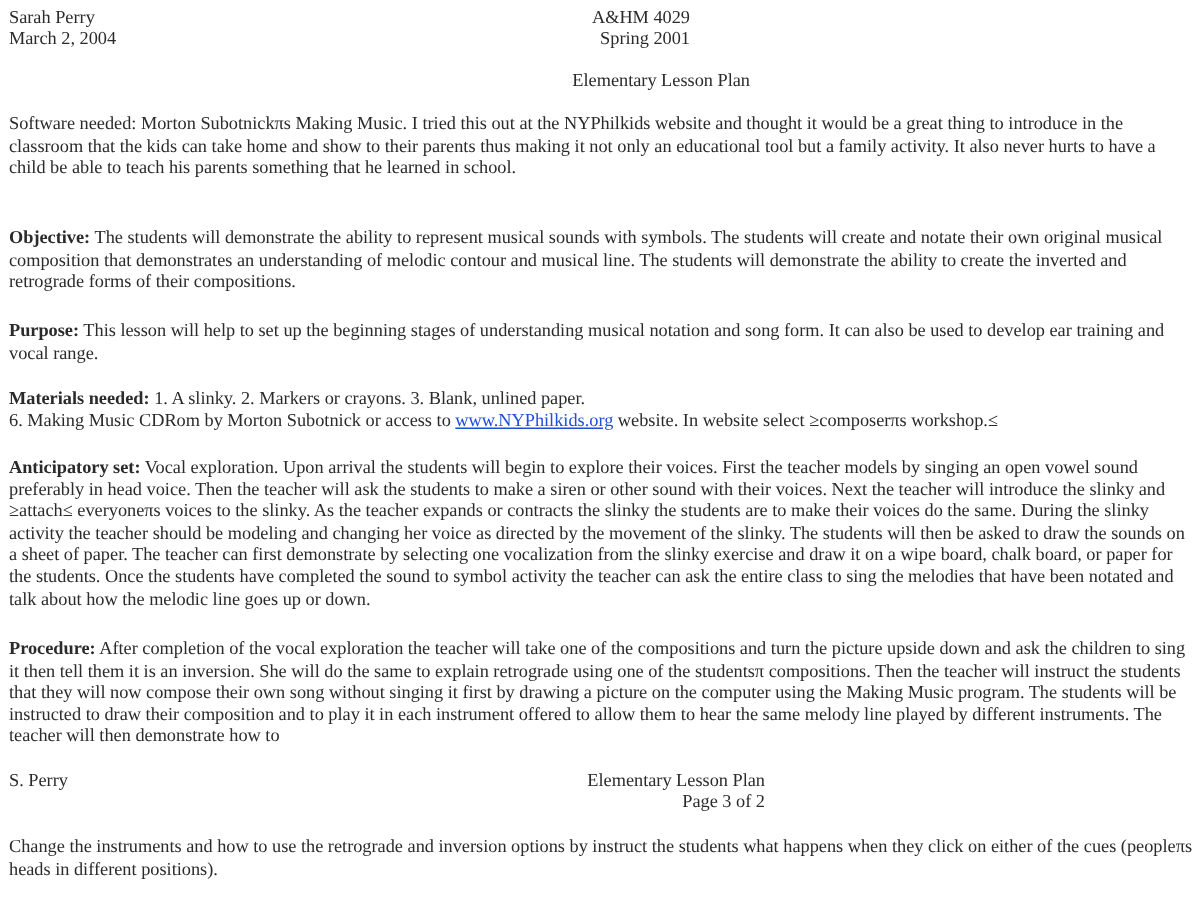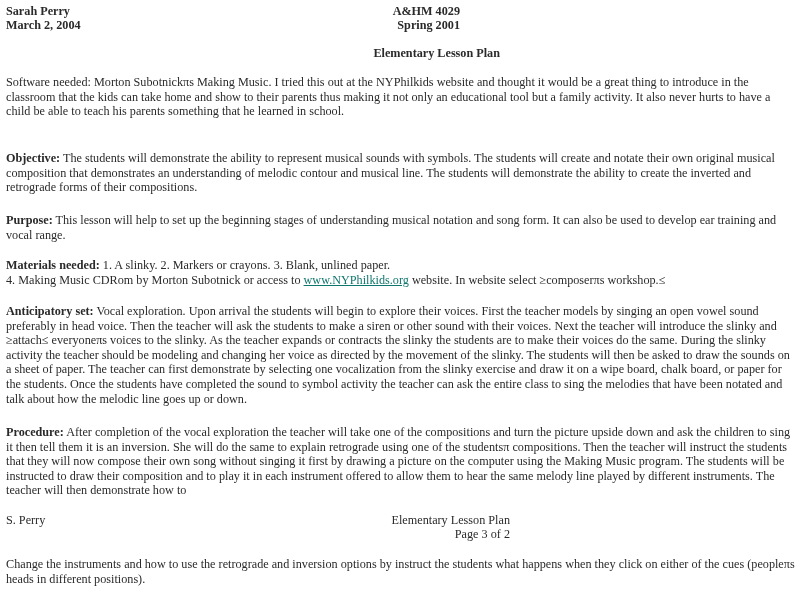--- a/index.html
+++ b/index.html
@@ -2,42 +2,42 @@
 <html><head>
 <meta charset="utf-8">
 <style>
   html, body { margin: 0; padding: 0; background: #ffffff; }
   body {
     width: 800px; height: 600px; overflow: hidden; position: relative;
     font-family: "Liberation Serif", "DejaVu Serif", serif;
     color: #2a2a2a; font-size: 12.2px; line-height: 14.6px;
   }
   .abs { position: absolute; }
-  .hdr { font-weight: bold; font-size: 12.2px; line-height: 14px; }
+  .hdr { font-weight: normal; font-size: 12.2px; line-height: 14px; }
   .para { position: absolute; left: 6px; width: 790px; margin: 0; }
   .label { font-weight: bold; }
-  a.link { color: #0f766e; text-decoration: underline; }
+  a.link { color: #1d4ed8; text-decoration: underline; }
   .center { text-align: right; }
 </style>
 </head>
 <body>
 
 <div class="abs hdr" style="left:6px; top:4px;">Sarah Perry</div>
 <div class="abs hdr" style="left:6px; top:18px;">March 2, 2004</div>
 <div class="abs hdr center" style="left:330px; width:130px; top:4px;">A&amp;HM 4029</div>
 <div class="abs hdr center" style="left:330px; width:130px; top:18px;">Spring 2001</div>
 <div class="abs hdr center" style="left:300px; width:200px; top:46px;">Elementary Lesson Plan</div>
 
 <p class="para" style="top:75px;"><span>Software needed: Morton Subotnickπs Making Music.  I tried this out at the NYPhilkids website and thought it would be a great thing to introduce in the classroom that the kids can take home and show to their parents thus making it not only an educational tool but a family activity.  It also never hurts to have a child be able to teach his parents something that he learned in school.</span></p>
 
 <p class="para" style="top:151px;"><span class="label">Objective:</span><span>  The students will demonstrate the ability to represent musical sounds with symbols.  The students will create and notate their own original musical composition that demonstrates an understanding of melodic contour and musical line.  The students will demonstrate the ability to create the inverted and retrograde forms of their compositions.</span></p>
 
 <p class="para" style="top:213px;"><span class="label">Purpose:</span><span>  This lesson will help to set up the beginning stages of understanding musical notation and song form.  It can also be used to develop ear training and vocal range.</span></p>
 
-<p class="para" style="top:258px;"><span class="label">Materials needed:</span><span>  1. A slinky.  2. Markers or crayons.  3. Blank, unlined paper.</span><br><span>4. Making Music CDRom by Morton Subotnick or access to </span><a class="link">www.NYPhilkids.org</a><span> website.  In website select ≥composerπs workshop.≤</span></p>
+<p class="para" style="top:258px;"><span class="label">Materials needed:</span><span>  1. A slinky.  2. Markers or crayons.  3. Blank, unlined paper.</span><br><span>6. Making Music CDRom by Morton Subotnick or access to </span><a class="link">www.NYPhilkids.org</a><span> website.  In website select ≥composerπs workshop.≤</span></p>
 
 <p class="para" style="top:304px;"><span class="label">Anticipatory set:</span><span>  Vocal exploration.  Upon arrival the students will begin to explore their voices.  First the teacher models by singing an open vowel sound preferably in head voice.  Then the teacher will ask the students to make a siren or other sound with their voices.  Next the teacher will introduce the slinky and ≥attach≤ everyoneπs voices to the slinky.  As the teacher expands or contracts the slinky the students are to make their voices do the same.  During the slinky activity the teacher should be modeling and changing her voice as directed by the movement of the slinky.  The students will then be asked to draw the sounds on a sheet of paper.  The teacher can first demonstrate by selecting one vocalization from the slinky exercise and draw it on a wipe board, chalk board, or paper for the students.  Once the students have completed the sound to symbol activity the teacher can ask the entire class to sing the melodies that have been notated and talk about how the melodic line goes up or down.</span></p>
 
 <p class="para" style="top:425px;"><span class="label">Procedure:</span><span>  After completion of the vocal exploration the teacher will take one of the compositions and turn the picture upside down and ask the children to sing it then tell them it is an inversion.  She will do the same to explain retrograde using one of the studentsπ compositions.  Then the teacher will instruct the students that they will now compose their own song without singing it first by drawing a picture on the computer using the Making Music program.  The students will be instructed to draw their composition and to play it in each instrument offered to allow them to hear the same melody line played by different instruments.  The teacher will then demonstrate how to</span></p>
 
 <div class="abs" style="left:6px; top:513px;text-align:right;">S. Perry</div>
 <div class="abs center" style="left:290px; width:220px; top:513px;">Elementary Lesson Plan</div>
 <div class="abs center" style="left:290px; width:220px; top:527px; padding-left:22px; box-sizing:border-box;">Page 3 of 2</div>
 
 <p class="para" style="top:557px;"><span>Change the instruments and how to use the retrograde and inversion options by instruct the students what happens when they click on either of the cues (peopleπs heads in different positions).</span></p>

